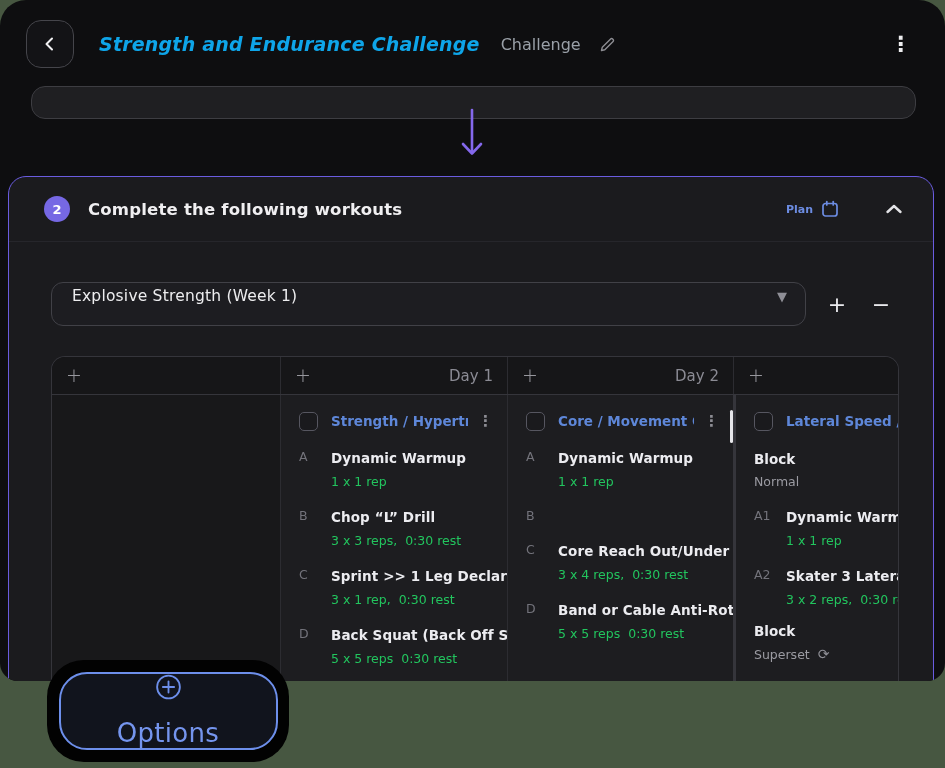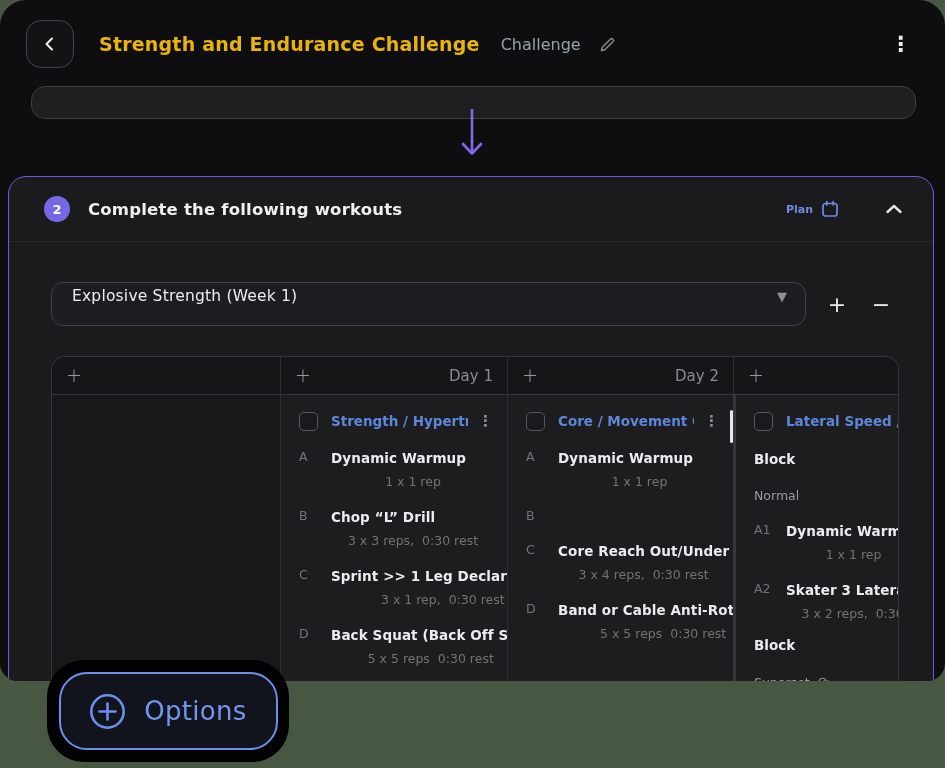--- a/index.html
+++ b/index.html
@@ -5,21 +5,21 @@
   html,body{margin:0;padding:0;background:#2e382b;}
   .page{position:relative;width:945px;height:768px;background:#475741;overflow:hidden;
         font-family:"DejaVu Sans","Liberation Sans",sans-serif;-webkit-font-smoothing:antialiased;}
   .app{position:absolute;left:0;top:0;width:945px;height:681px;background:#0e0e10;
        border-radius:26px 26px 18px 18px;overflow:hidden;}
 
   
   .hdr{position:absolute;left:26px;top:21px;right:28px;height:46px;display:flex;align-items:center;}
   .back-btn{width:46px;height:46px;border:1.5px solid #45454b;border-radius:15px;background:#131316;
             display:flex;align-items:center;justify-content:center;flex:0 0 auto;cursor:pointer;}
-  .hdr-title{margin-left:25px;font-size:19px;font-weight:700;color:#eab308;letter-spacing:.2px;white-space:nowrap;}
+  .hdr-title{margin-left:25px;font-size:19px;font-weight:700;color:#0ea5e9;letter-spacing:.2px;white-space:nowrap;font-style:italic;}
   .hdr-type{margin-left:21px;font-size:16px;color:#9aa0a8;}
   .hdr-pencil{margin-left:18px;display:flex;align-items:center;}
   .hdr-kebab{margin-left:auto;color:#ededef;font-size:21px;font-weight:700;line-height:1;cursor:pointer;padding:4px 6px;}
 
   
   .prev-card{position:absolute;left:31px;top:86px;width:883px;height:31px;background:#1f1f22;
              border:1px solid #3d3d42;border-radius:14px;}
 
   
   .flow-arrow{position:absolute;left:457px;top:107px;}
@@ -65,33 +65,33 @@
   .wk-hdr{display:flex;align-items:center;height:28px;margin-top:2px;}
   .cb{width:19px;height:19px;box-sizing:border-box;border:1.5px solid #565660;border-radius:5px;background:#1a1a1d;
       flex:0 0 auto;cursor:pointer;}
   .wk-title{margin-left:13px;font-size:13.5px;font-weight:600;color:#5e87d9;white-space:nowrap;overflow:hidden;flex:1;cursor:pointer;}
   .wk-kebab{margin-left:8px;color:#8d8d94;font-size:15px;font-weight:700;line-height:1;cursor:pointer;padding:0 2px;}
 
   .item{display:grid;grid-template-columns:32px 1fr;margin-top:18px;white-space:nowrap;}
   .item.first{margin-top:13px;}
   .tag{font-size:12.5px;color:#73737b;padding-top:1px;}
   .ex-name{font-size:13.5px;font-weight:600;color:#ececf0;letter-spacing:.1px;overflow:hidden;}
-  .ex-detail{margin-top:7px;font-size:12.5px;color:#737373;overflow:hidden;text-align:center;}
+  .ex-detail{margin-top:7px;font-size:12.5px;color:#22c55e;overflow:hidden;}
   .block-item{margin-top:16px;white-space:nowrap;}
   .block-name{font-size:13.5px;font-weight:600;color:#ececf0;}
-  .block-detail{margin-top:21px;font-size:12.5px;color:#9b9ba2;display:flex;align-items:center;gap:8px;}
+  .block-detail{margin-top:7px;font-size:12.5px;color:#9b9ba2;display:flex;align-items:center;gap:8px;}
   .cycle{color:#8f8f96;font-size:14px;}
 
   .scroll-thumb{position:absolute;left:678px;top:53px;width:3px;height:33px;background:#e6e6ea;border-radius:2px;}
 
   
   .opts-halo{position:absolute;left:47px;top:660px;width:242px;height:102px;background:#020202;border-radius:37px;
              display:flex;align-items:center;justify-content:center;}
   .opts-btn{width:219px;height:78px;box-sizing:border-box;background:#11141d;border:2px solid #6d8feb;border-radius:28px;
-            display:flex;align-items:center;justify-content:center;gap:18px;cursor:pointer;}
+            display:flex;align-items:center;justify-content:center;gap:18px;cursor:pointer;flex-direction:column;}
   .opts-label{color:#7595ee;font-size:26px;font-weight:500;letter-spacing:.3px;}
 
   svg{display:block;}
 </style>
 </head>
 <body>
 
 <div class="page">
   <div class="app">
 

